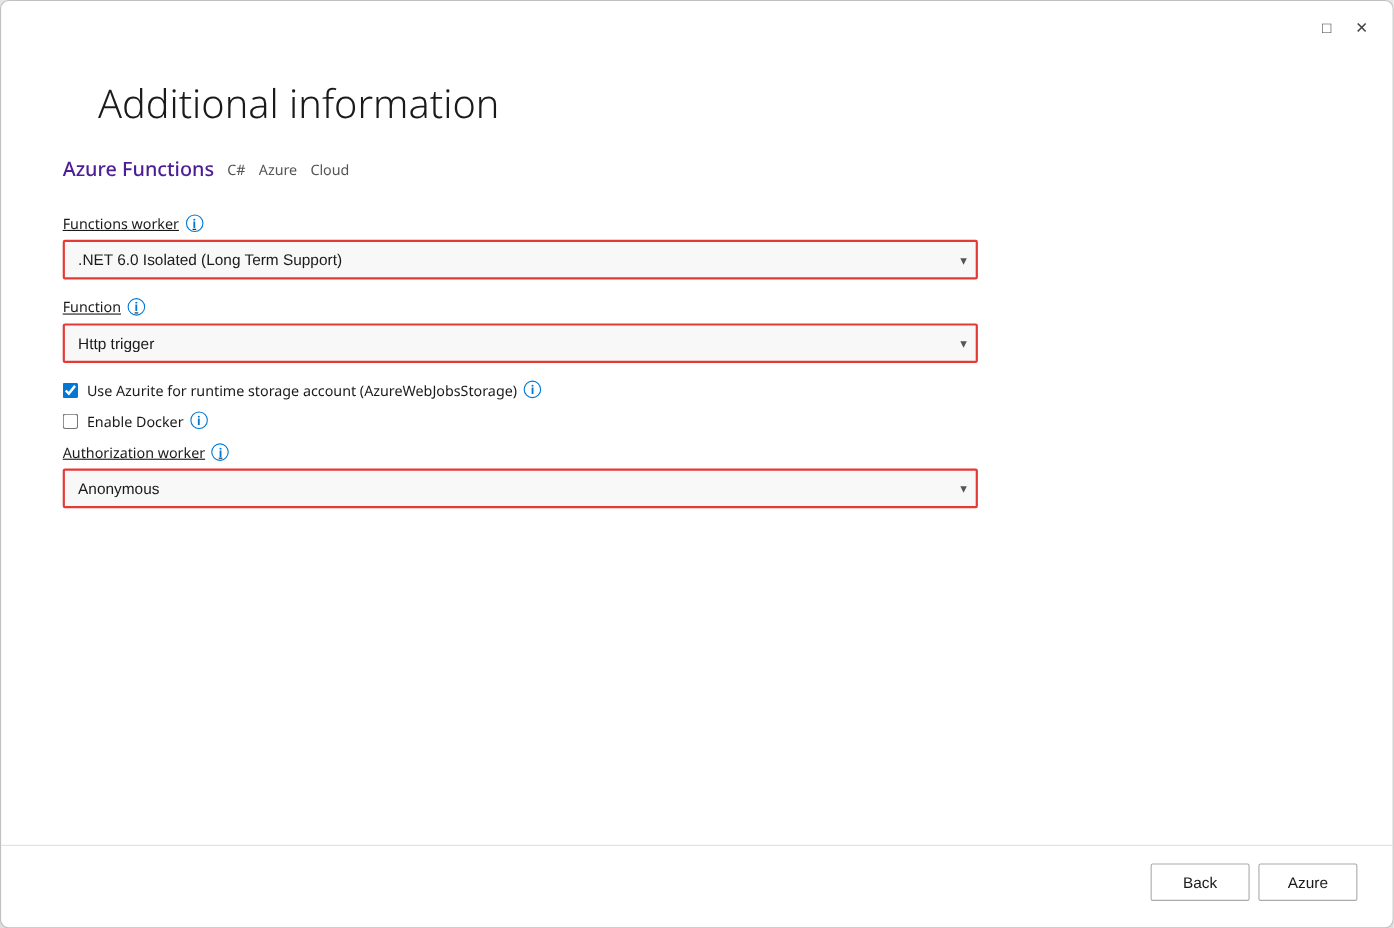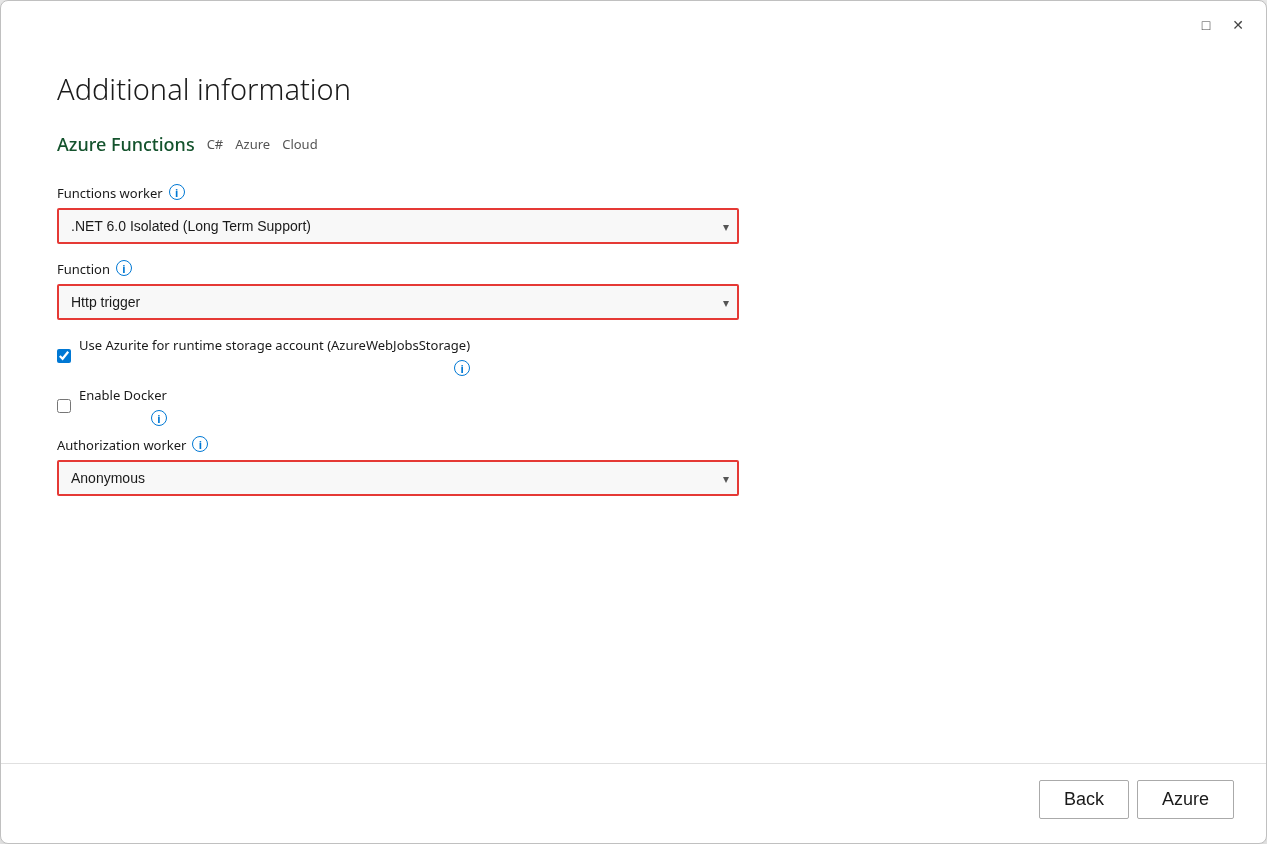--- a/index.html
+++ b/index.html
@@ -52,81 +52,83 @@
 
     .content {
       flex: 1;
       padding: 32px 56px;
       display: flex;
       flex-direction: column;
       overflow: auto;
     }
 
     .page-title {
-      font-size: 29px;
+      font-size: 36px;
       font-weight: 300;
       color: #1a1a1a;
       margin-bottom: 24px;
+      margin-left: 32px;
     }
 
     .subtitle-row {
       display: flex;
       align-items: center;
       gap: 12px;
       margin-bottom: 28px;
     }
 
     .subtitle-main {
       font-size: 18px;
       font-weight: 500;
-      color: #14532d;
+      color: #4c1d95;
     }
 
     .subtitle-tag {
       font-size: 13px;
       color: #555;
     }
 
     .form-section {
       display: flex;
       flex-direction: column;
       gap: 0;
     }
 
     .field-group {
       margin-bottom: 16px;
     }
 
     .field-label {
       display: flex;
-      align-items: flex-start;
+      align-items: center;
       gap: 6px;
       font-size: 13px;
       color: #1a1a1a;
       margin-bottom: 6px;
+      text-decoration: underline;
     }
 
     .info-icon {
       width: 16px;
       height: 16px;
       border-radius: 50%;
       border: 1.5px solid #0078d4;
       color: #0078d4;
       font-size: 11px;
       font-weight: bold;
       display: inline-flex;
       align-items: center;
       justify-content: center;
       cursor: default;
       flex-shrink: 0;
     }
 
     .select-wrapper {
       position: relative;
-      width: 682px;
+      width: 832px;
     }
 
     .select-field {
       width: 100%;
       padding: 8px 32px 8px 12px;
       font-size: 14px;
       color: #1a1a1a;
       background: #f8f8f8;
       border: 2px solid #e53935;
       border-radius: 2px;
@@ -158,37 +160,36 @@
     .checkbox-input {
       width: 14px;
       height: 14px;
       accent-color: #0078d4;
       cursor: pointer;
       flex-shrink: 0;
     }
 
     .checkbox-label {
       display: flex;
-      align-items: flex-end;
+      align-items: flex-start;
       gap: 6px;
       cursor: pointer;
-      flex-direction: column;
     }
 
     .footer {
       display: flex;
       justify-content: flex-end;
       align-items: center;
       padding: 16px 32px 24px 32px;
       gap: 8px;
     }
 
     .footer-btn {
       padding: 8px 24px;
-      font-size: 18px;
+      font-size: 14px;
       border-radius: 2px;
       cursor: pointer;
       border: 1px solid #aaa;
       background: #ffffff;
       color: #1a1a1a;
       min-width: 90px;
     }
 
     .divider {
       border: none;

